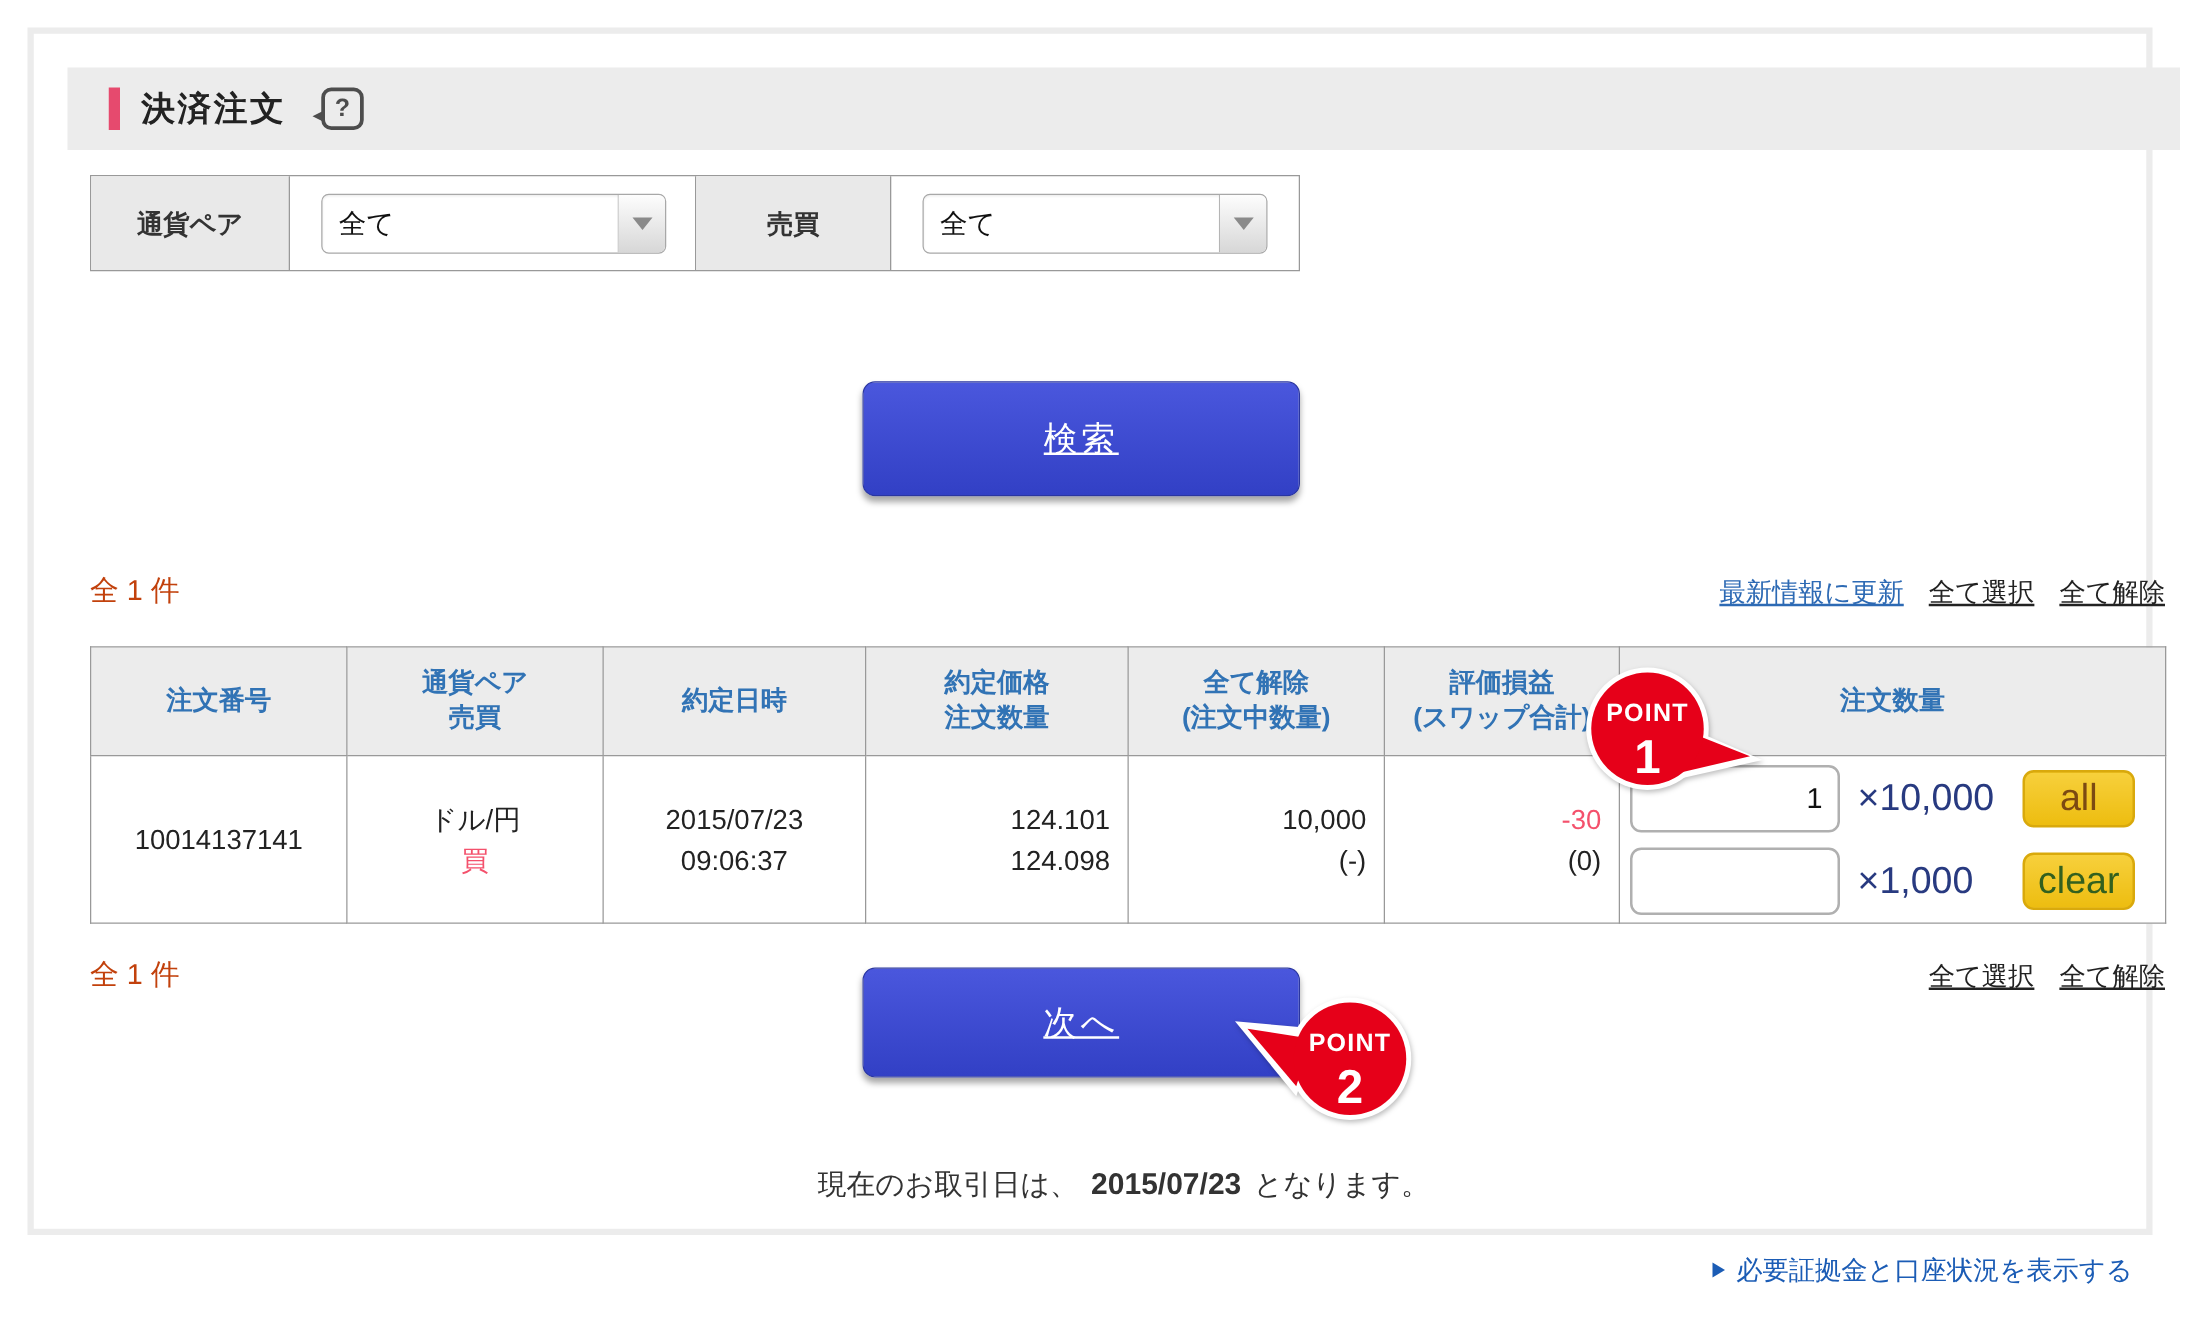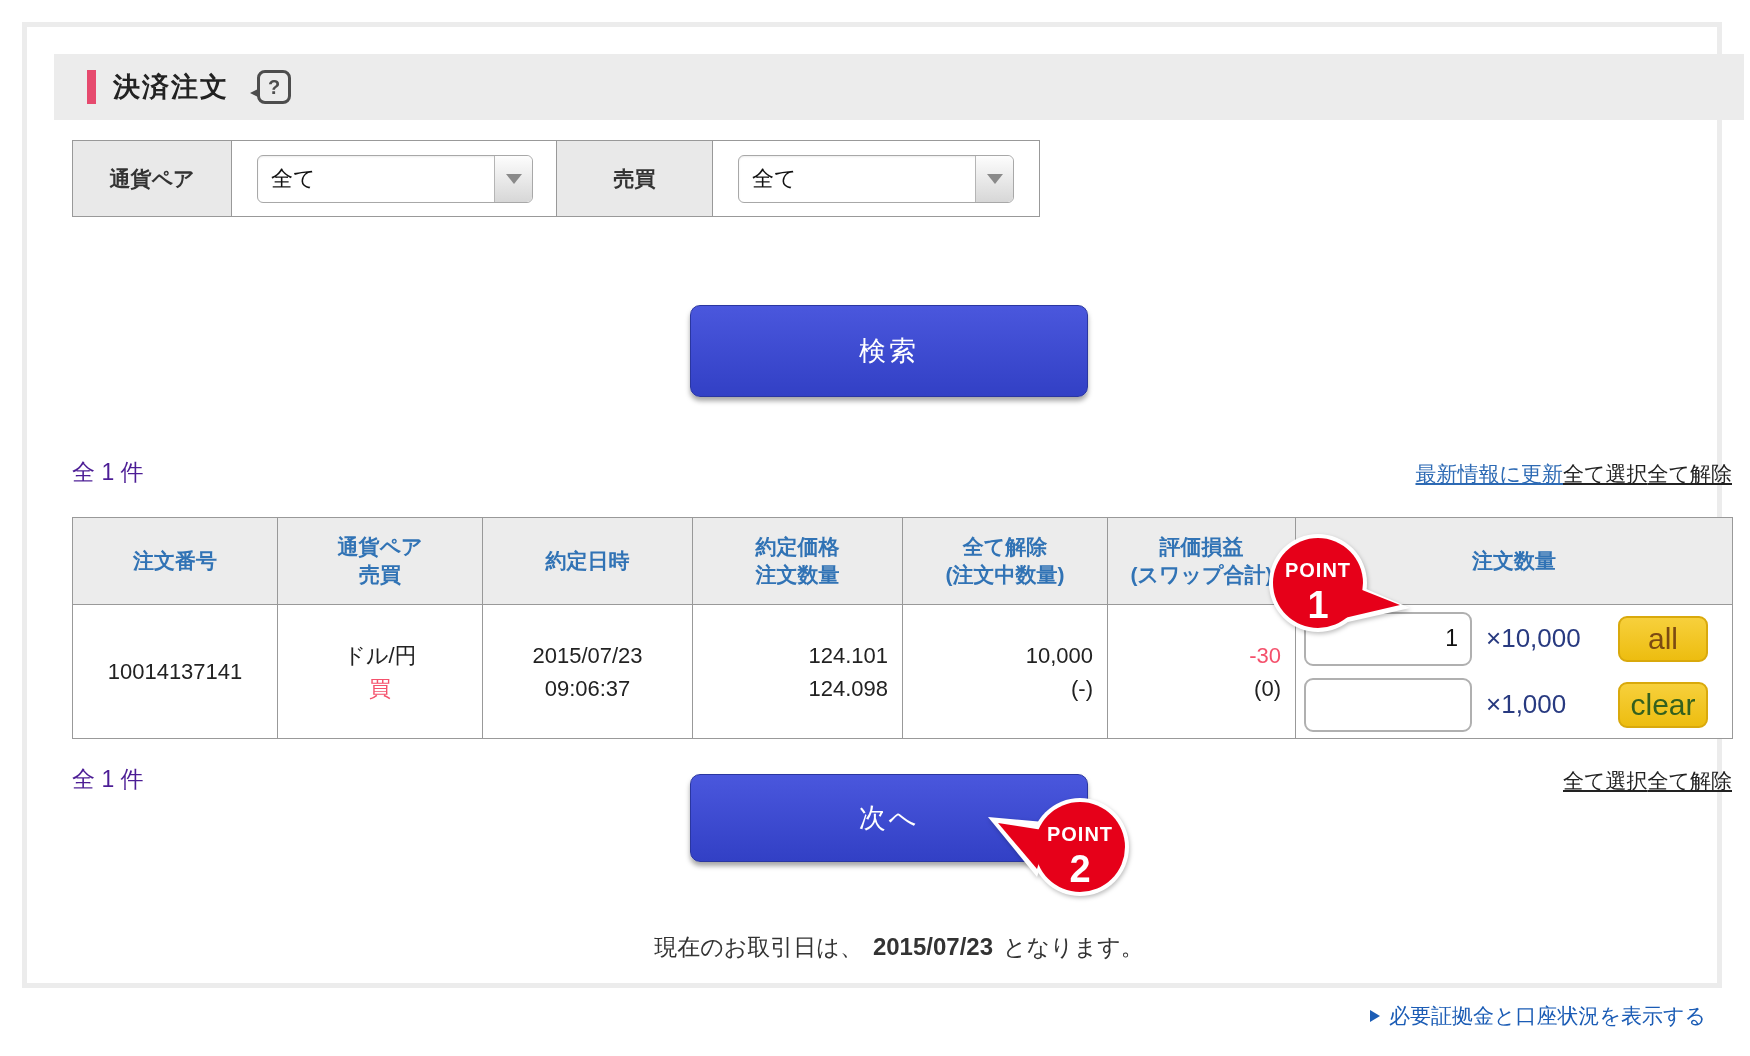--- a/index.html
+++ b/index.html
@@ -32,33 +32,33 @@
   .f-field.w1 { width:325px; border-right:1px solid #999; } .f-field.w2 { width:326px; }
   .dropdown { width:276px; height:48px; border:1px solid #a8a8a8; border-radius:6px; background:#fff;
               display:flex; overflow:hidden; cursor:pointer; box-shadow:inset 0 1px 2px rgba(0,0,0,.08); }
   .dd-text { flex:1; font-size:22px; color:#111; line-height:46px; padding-left:13px; }
   .dd-arrow { width:38px; border-left:1px solid #b5b5b5; background:linear-gradient(#fdfdfd,#d7d7d7);
               display:flex; align-items:center; justify-content:center; border-radius:0 5px 5px 0; }
   .dd-arrow::after { content:''; width:0; height:0; border:8px solid transparent;
               border-top:10px solid #8a8a8a; margin-top:9px; }
 
   
-  .btn-primary { position:absolute; width:398px; background:linear-gradient(#4a57dd,#3240c5);
+  .btn-primary { position:absolute; width:350px; background:linear-gradient(#4a57dd,#3240c5);
                  border:1px solid #2a36a0; border-radius:10px; color:#fff;
                  display:flex; align-items:center; justify-content:center;
-                 box-shadow:0 4px 5px rgba(0,0,0,.35); cursor:pointer; letter-spacing:3px; }
+                 box-shadow:0 4px 5px rgba(0,0,0,.35); cursor:pointer; letter-spacing:3px;text-decoration:underline; }
   .search-btn { left:663px; top:278px; height:92px; font-size:27px; }
   .next-btn   { left:663px; top:747px; height:88px; font-size:27px; }
 
   
   .list-line { position:absolute; left:45px; width:1660px; display:flex;
                justify-content:space-between; align-items:flex-end; }
   .line-top { top:430px; } .line-bottom { top:737px; }
-  .count { font-size:23px; color:#4c1d95; }
-  .links { display:flex; font-size:21px; }
+  .count { font-size:23px; color:#c2410c; }
+  .links { display:flex; gap:20px; font-size:21px; }
   .link-blue { color:#2d6ab4; text-decoration:underline; cursor:pointer; }
   .link-dark { color:#222; text-decoration:underline; cursor:pointer; }
 
   
   .data-table { position:absolute; left:45px; top:490px; width:1660px;
                 border-collapse:collapse; table-layout:fixed; }
   .data-table th { height:87px; background:#ececec; border:1px solid #999; color:#3173b5;
                    font-size:21px; font-weight:bold; text-align:center; line-height:1.35; }
   .data-table td { height:134px; border:1px solid #999; background:#fff;
                    font-size:22px; color:#222; line-height:1.5; vertical-align:middle; }
@@ -66,21 +66,21 @@
   .c-right  { text-align:right; padding-right:14px; }
   .side-buy { color:#f4516c; }
   .pl-neg   { color:#f4516c; }
 
   .qty-cell { padding:0 0 0 8px; }
   .qty-col  { display:flex; flex-direction:column; gap:12px; }
   .qty-row  { display:flex; align-items:center; }
   .qty-input { width:168px; height:54px; border:2px solid #b0b0b0; border-radius:9px;
                font-size:23px; font-family:"Liberation Sans",sans-serif; text-align:right;
                padding-right:12px; color:#111; outline:none; }
-  .qty-unit { font-size:26px; color:#283a80; margin-left:14px; width:110px; }
+  .qty-unit { font-size:30px; color:#283a80; margin-left:14px; width:110px; }
   .btn-yellow { width:90px; height:46px; background:linear-gradient(#f7d03c,#edbd10);
                 border:2px solid #d9a90c; border-radius:9px; font-size:30px;
                 display:flex; align-items:center; justify-content:center;
                 margin-left:22px; cursor:pointer; }
   .btn-all   { color:#7c4a12; }
   .btn-clear { color:#33601e; }
 
   
   .badge { position:absolute; z-index:5; pointer-events:none;
            filter:drop-shadow(1px 2px 2px rgba(0,0,0,.25)); }

